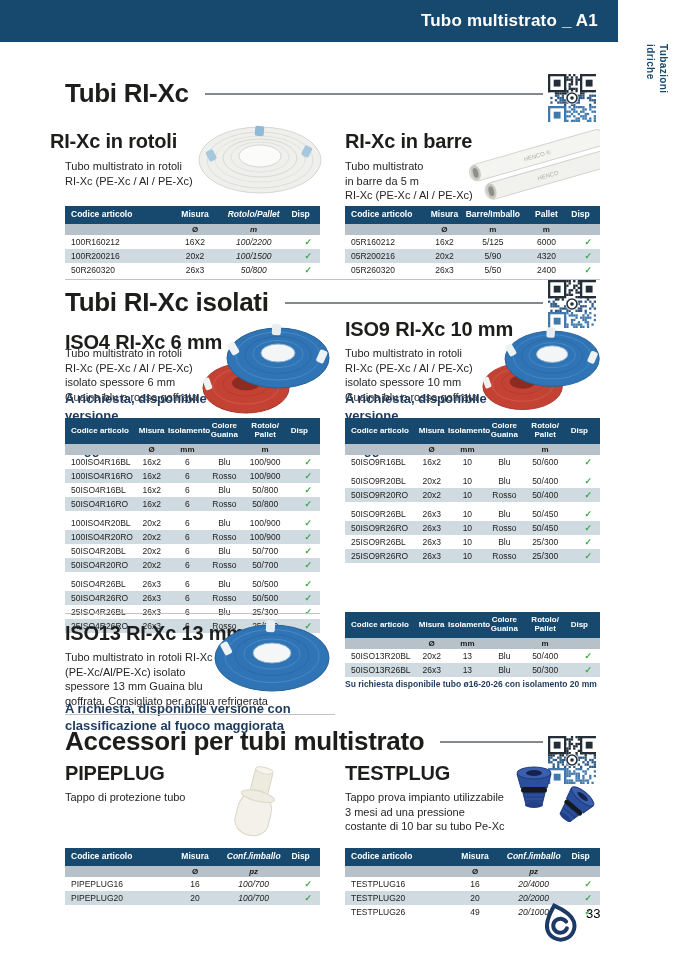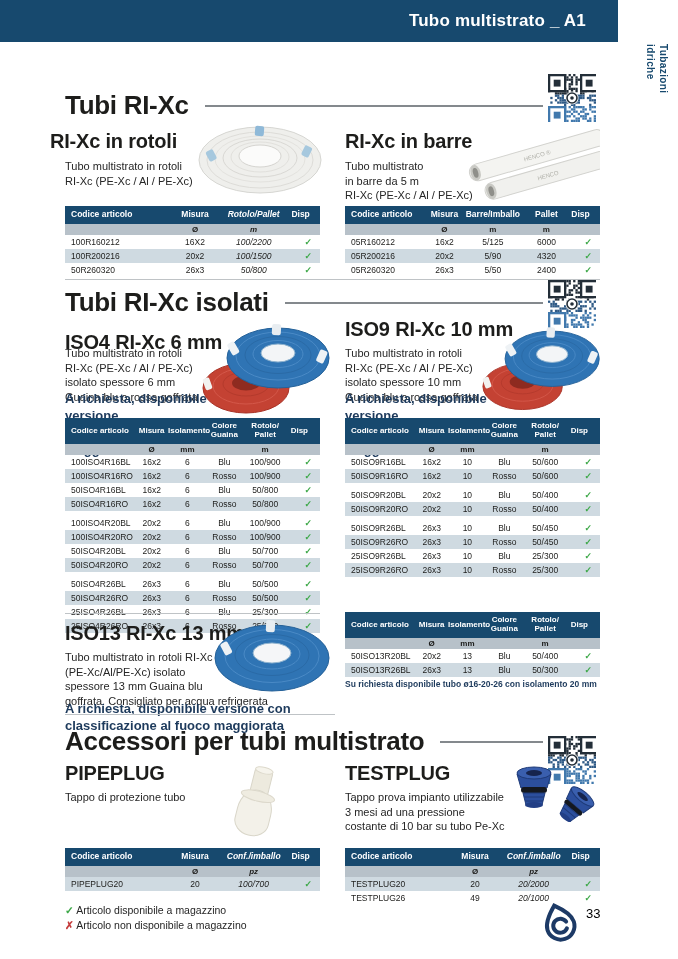--- a/index.html
+++ b/index.html
@@ -4,21 +4,21 @@
 <style>
   * { margin:0; padding:0; box-sizing:border-box; }
   html,body { background:#e8e8e8; }
   .page {
     position:relative; width:678px; height:959px; background:#ffffff;
     font-family:"Liberation Sans", sans-serif; color:#1d1d1b; overflow:hidden;
     margin:0 auto;
   }
   .topbar {
     position:absolute; left:0; top:0; width:618px; height:42px; background:#17496e;
-    display:flex; align-items:center; justify-content:flex-end; padding-right:32px;
+    display:flex; align-items:center; justify-content:flex-end; padding-right:20px;
   }
   .topbar-title { color:#fff; font-size:17px; font-weight:bold; letter-spacing:0.2px; }
   .side-tab {
     position:absolute; top:44px; right:8px; writing-mode:vertical-rl;
     font-size:10px; font-weight:bold; color:#17496e; line-height:1.35; letter-spacing:0.4px;
   }
   .section-head { position:absolute; display:flex; align-items:center; }
   .section-title { font-size:26px; font-weight:bold; color:#1d1d1b; letter-spacing:-0.3px; white-space:nowrap; }
   .head-rule { flex:1; height:2px; background:#84898d; margin-left:16px; }
   .qr { position:absolute; width:48px; height:48px; }
@@ -65,21 +65,21 @@
 <body>
 
 <div class="page">
 
   <div class="topbar">
     <span class="topbar-title">Tubo multistrato _ A1</span>
   </div>
 
   <div class="side-tab"><span>Tubazioni</span><br><span>idriche</span></div>
 
-  <div class="section-head" style="left:65px; top:90px; width:478px;">
+  <div class="section-head" style="left:65px; top:78px; width:478px;">
     <span class="section-title">Tubi RI-Xc</span>
     <span class="head-rule"></span>
   </div>
   <div class="qr" style="left:548px; top:74px;"><svg width="48" height="48" viewBox="0 0 48 48">
         <rect x="16.00" y="0.00" width="2.29" height="2.29" fill="#232e38"></rect>
         <rect x="20.57" y="0.00" width="2.29" height="2.29" fill="#232e38"></rect>
         <rect x="25.14" y="0.00" width="2.29" height="2.29" fill="#232e38"></rect>
         <rect x="18.29" y="2.29" width="2.29" height="2.29" fill="#232e38"></rect>
         <rect x="22.86" y="2.29" width="2.29" height="2.29" fill="#232e38"></rect>
         <rect x="27.43" y="2.29" width="2.29" height="2.29" fill="#232e38"></rect>
@@ -682,28 +682,20 @@
           <td>mm</td>
           <td></td>
           <td>m</td>
           <td></td>
         </tr>
         <tr>
           <td>50ISO9R16BL</td>
           <td>16x2</td>
           <td>10</td>
           <td>Blu</td>
-          <td>50/600</td>
-          <td class="disp">✓</td>
-        </tr>
-        <tr class="alt">
-          <td>50ISO9R16RO</td>
-          <td>16x2</td>
-          <td>10</td>
-          <td>Rosso</td>
           <td>50/600</td>
           <td class="disp">✓</td>
         </tr>
         <tr class="gap-row">
           <td colspan="6"></td>
         </tr>
         <tr>
           <td>50ISO9R20BL</td>
           <td>20x2</td>
           <td>10</td>
@@ -1035,20 +1027,26 @@
           <th>Disp</th>
         </tr>
       </thead>
       <tbody>
         <tr class="unit-row">
           <td></td>
           <td>Ø</td>
           <td>pz</td>
           <td></td>
         </tr>
+        <tr>
+          <td>PIPEPLUG16</td>
+          <td>16</td>
+          <td>100/700</td>
+          <td class="disp">✓</td>
+        </tr>
         <tr class="alt">
           <td>PIPEPLUG20</td>
           <td>20</td>
           <td>100/700</td>
           <td class="disp">✓</td>
         </tr>
       </tbody>
     </table>
   <table class="cat-table cols4" style="left:345px; top:848px;">
       <thead>
@@ -1059,39 +1057,41 @@
           <th>Disp</th>
         </tr>
       </thead>
       <tbody>
         <tr class="unit-row">
           <td></td>
           <td>Ø</td>
           <td>pz</td>
           <td></td>
         </tr>
+        <tr>
+          <td>TESTPLUG16</td>
+          <td>16</td>
+          <td>20/4000</td>
+          <td class="disp">✓</td>
+        </tr>
         <tr class="alt">
           <td>TESTPLUG20</td>
           <td>20</td>
           <td>20/2000</td>
           <td class="disp">✓</td>
         </tr>
         <tr>
           <td>TESTPLUG26</td>
           <td>49</td>
           <td>20/1000</td>
           <td class="disp">✓</td>
         </tr>
       </tbody>
     </table>
 
-  <div class="legend">
-    <div><span class="sym-ok">✓</span> <span>Articolo disponibile a magazzino</span></div>
-    <div><span class="sym-no">✗</span> <span>Articolo non disponibile a magazzino</span></div>
-  </div>
 
   <div class="logo-box">
     <svg width="38" height="42" viewBox="0 0 44 48">
       <g transform="rotate(-18 22 26)">
         <path d="M22 4 C32 13 38 20.5 38 28.5 A16 16 0 1 1 6 28.5 C6 20.5 12 13 22 4 Z" fill="none" stroke="#1d3a66" stroke-width="4.6"></path>
         <path d="M29.5 26 A8.2 8.2 0 1 0 28 33.5" fill="none" stroke="#1d3a66" stroke-width="4.6" stroke-linecap="round"></path>
       </g>
     </svg>
   </div>
   <div class="page-num">33</div>

